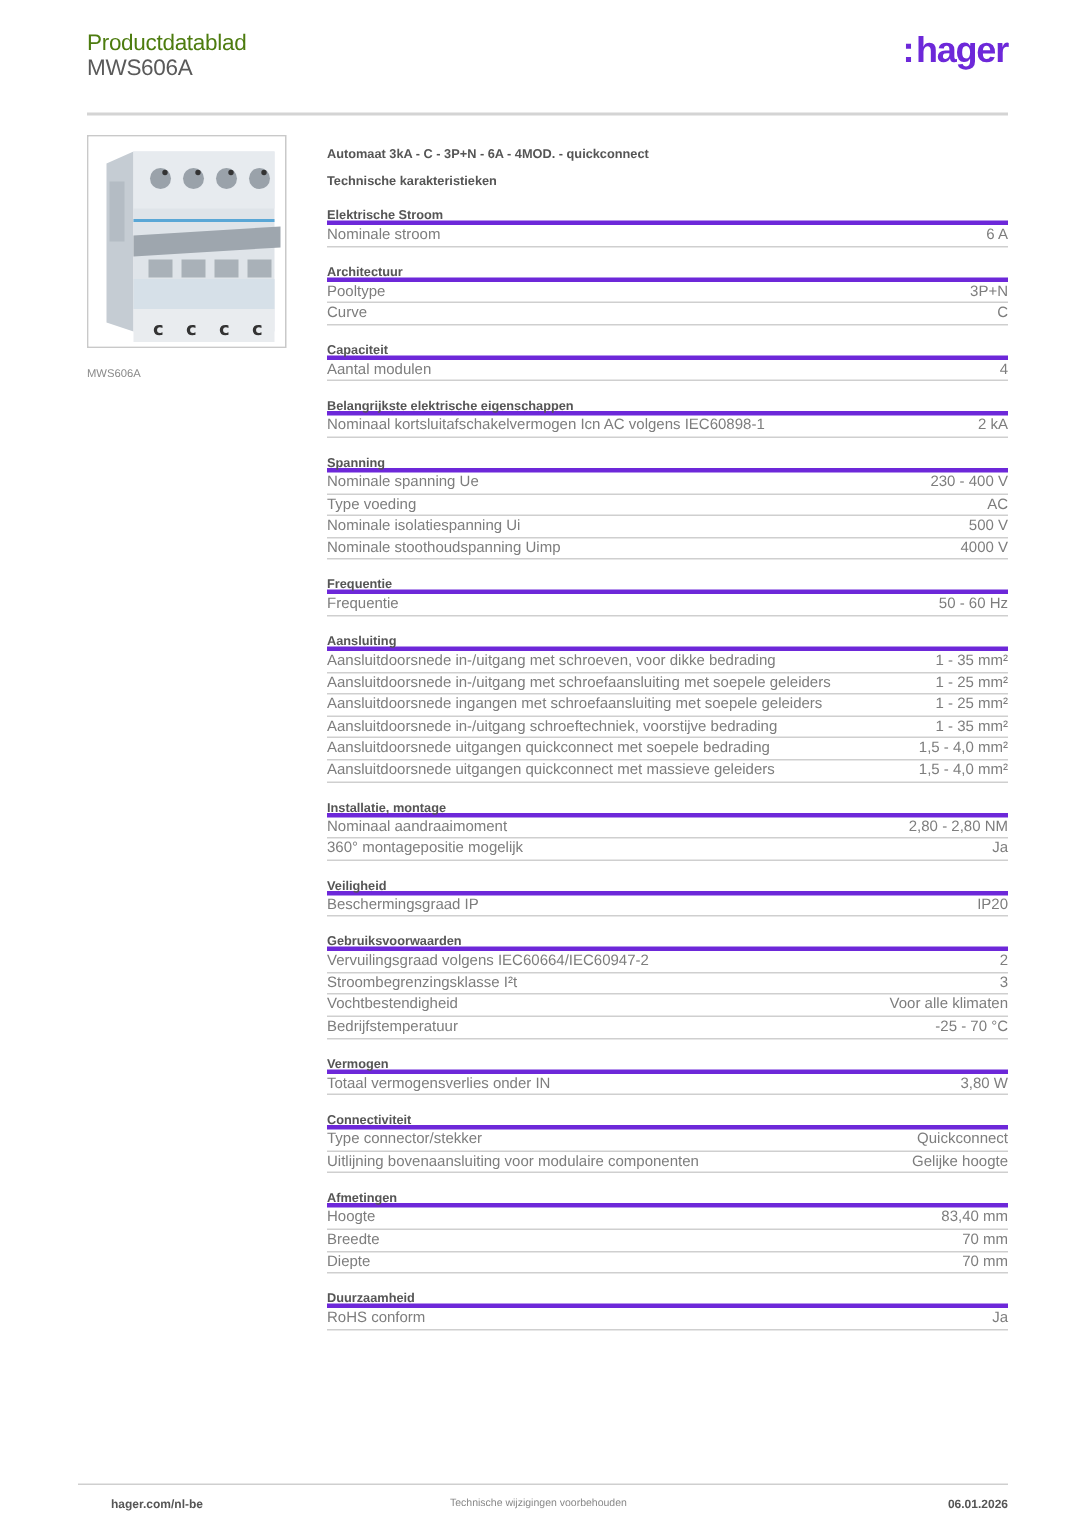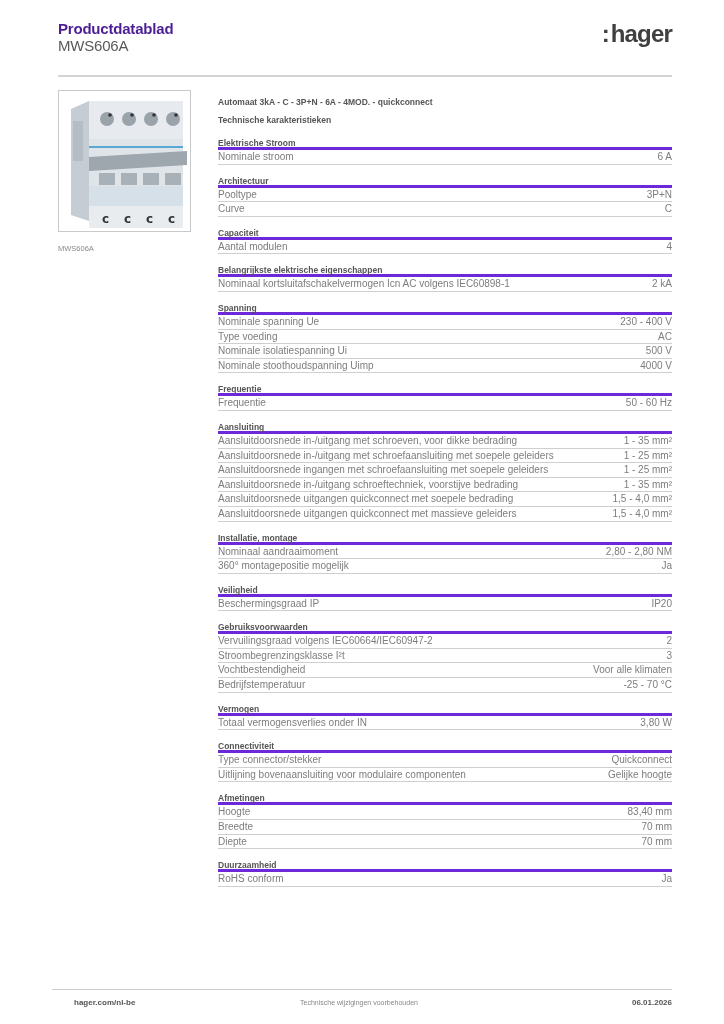--- a/index.html
+++ b/index.html
@@ -1,22 +1,22 @@
 <!DOCTYPE html>
 <html><head>
   <meta charset="utf-8">
   <style>
     * { box-sizing: border-box; margin: 0; padding: 0; }
     html, body { width: 724px; height: 1024px; background: #ffffff; overflow: hidden; }
     body { font-family: "Liberation Sans", sans-serif; color: #555; position: relative; }
 
     .header { position: absolute; left: 58px; top: 20px; width: 614px; height: 50px; }
-    .doc-title { font-size: 15px; font-weight: bold; color: #4c1d95; line-height: 17px; letter-spacing: -0.2px; }
+    .doc-title { font-size: 15px; font-weight: normal; color: #4d7c0f; line-height: 17px; letter-spacing: -0.2px; }
     .doc-subtitle { font-size: 15px; color: #5a5a5a; line-height: 17px; letter-spacing: -0.2px; }
-    .logo { position: absolute; right: 0; top: 1px; font-size: 24px; font-weight: bold; color: #404040; letter-spacing: -0.8px; line-height: 26px; }
+    .logo { position: absolute; right: 0; top: 1px; font-size: 24px; font-weight: bold; color: #6d28d9; letter-spacing: -0.8px; line-height: 26px; }
     .logo .colon { letter-spacing: 0; margin-right: 1px; }
     .header-rule { position: absolute; left: 58px; top: 75px; width: 614px; height: 2px; background: #d4d4d4; }
 
     .product-image { position: absolute; left: 58px; top: 90px; width: 133px; height: 142px; border: 1px solid #c9c9c9; background: #fff; }
     .image-caption { position: absolute; left: 58px; top: 244px; font-size: 7.5px; color: #8a8a8a; }
 
     .main { position: absolute; left: 218px; top: 95px; width: 454px; }
     .product-desc { font-size: 8.5px; font-weight: bold; color: #555; height: 14px; line-height: 14px; }
     .tech-heading { font-size: 8.5px; font-weight: bold; color: #555; margin-top: 4px; height: 14px; line-height: 14px; }
 

